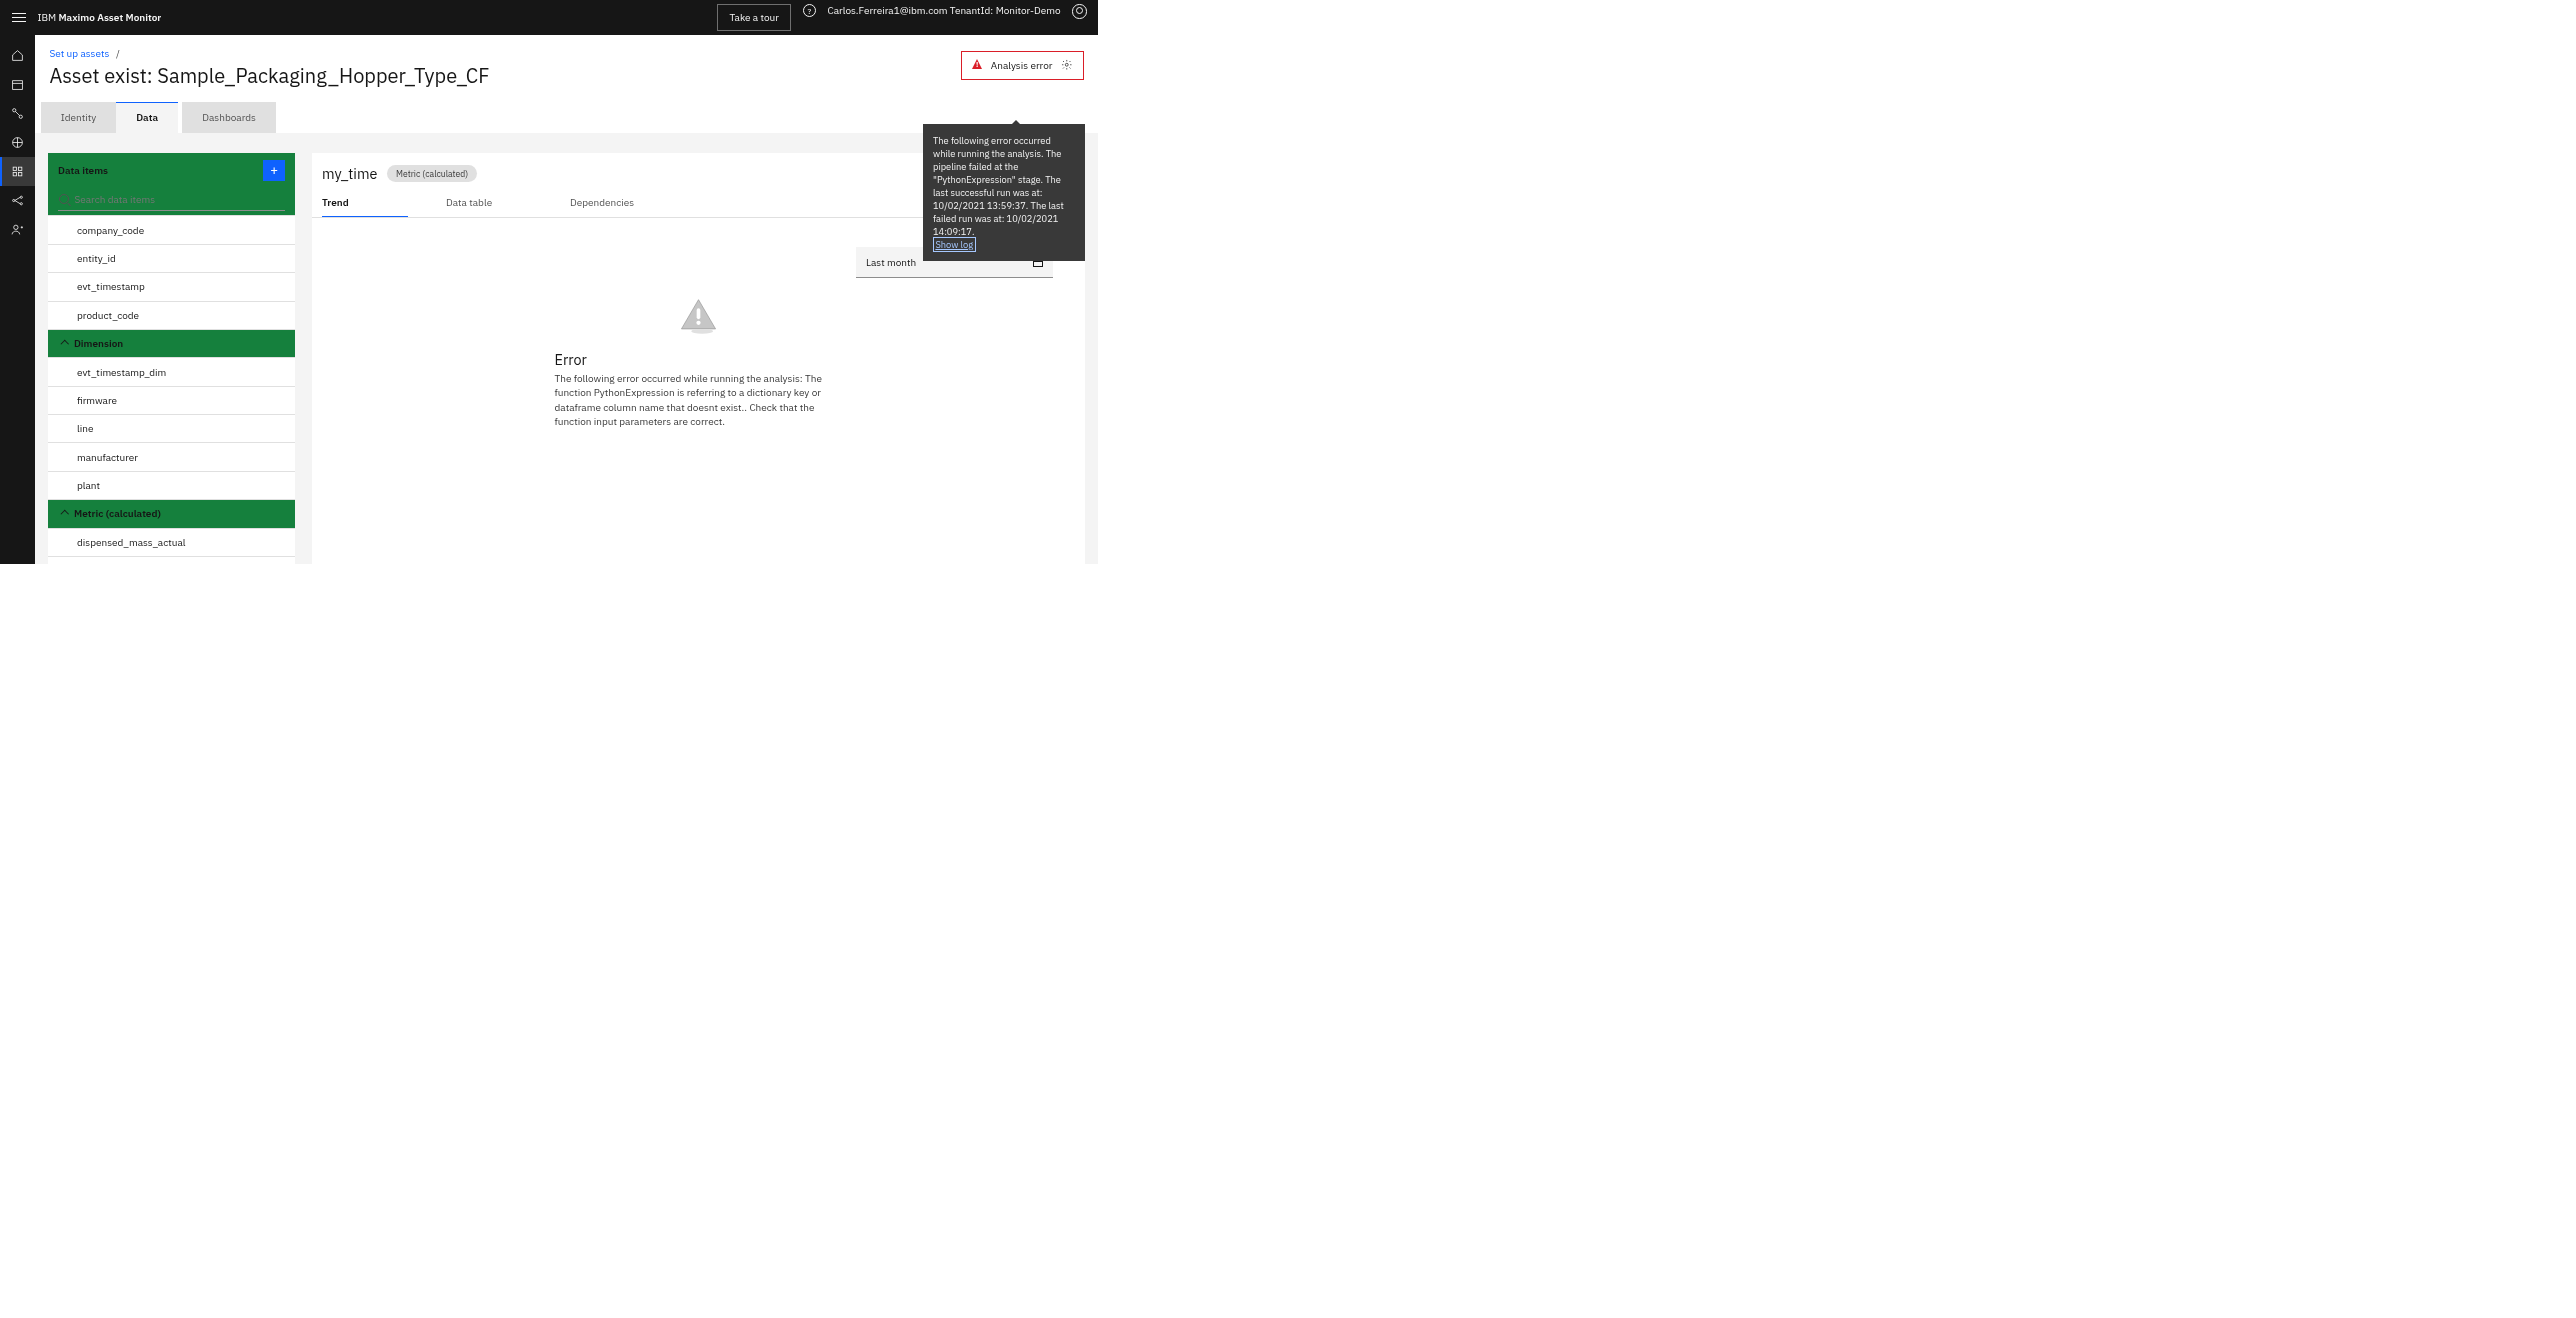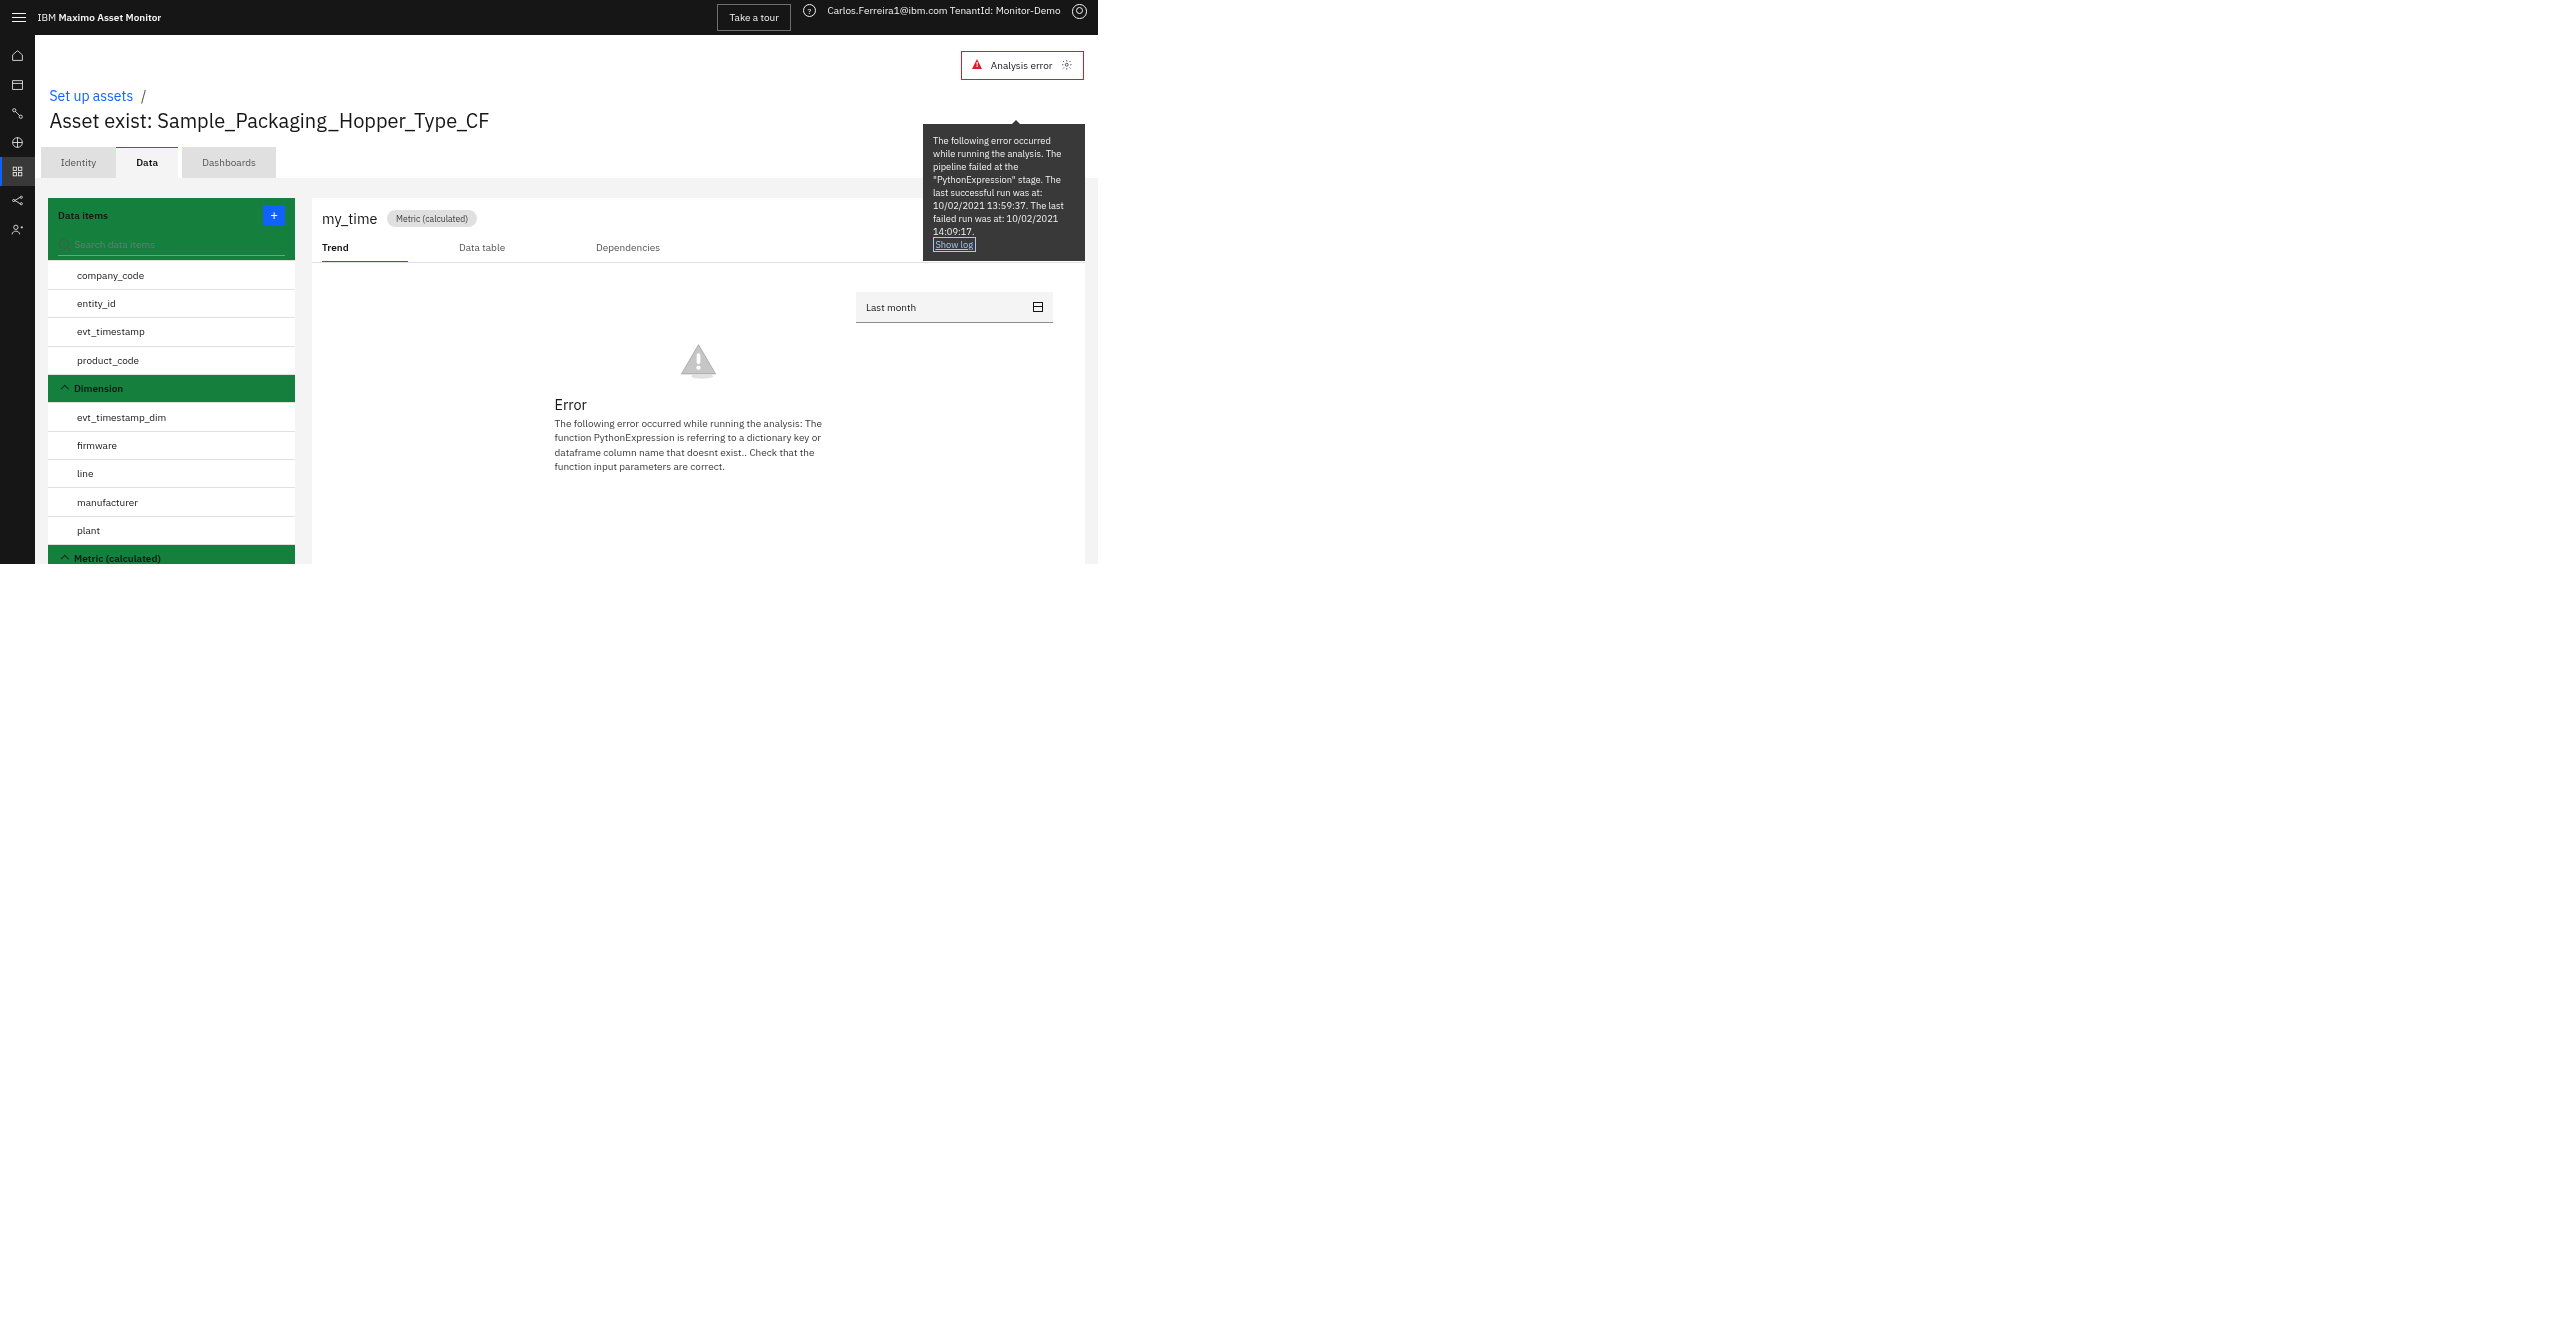--- a/index.html
+++ b/index.html
@@ -21,21 +21,21 @@
 
   .shell { display: flex; height: calc(100% - 35px); }
   .sidenav { width: 35px; background: #161616; display: flex; flex-direction: column; padding-top: 5.8px; }
   .sidenav-item { width: 35px; height: 29px; display: flex; align-items: center; justify-content: center; cursor: pointer; position: relative; }
   .sidenav-item.active { background: #393939; }
   .sidenav-item.active::before { content: ""; position: absolute; left: 0; top: 0; bottom: 0; width: 2.2px; background: #0f62fe; }
   .sidenav svg { width: 13px; height: 13px; stroke: #f4f4f4; fill: none; stroke-width: 1.5; }
 
   .main { flex: 1; display: flex; flex-direction: column; overflow: hidden; position: relative; }
   .page-head { padding: 11.5px 14.4px 0 14.4px; display: flex; justify-content: space-between; align-items: flex-start; }
-  .breadcrumb { font-size: 14px; color: #0f62fe; margin-bottom: 2.9px; margin-top: 40px; }
+  .breadcrumb { font-size: 10px; color: #0f62fe; margin-bottom: 2.9px; }
   .breadcrumb .sep { color: #525252; margin-left: 4.3px; }
   .page-title { font-size: 20px; font-weight: 400; margin-top: 1.4px; }
   .status-box { display: flex; align-items: flex-start; gap: 8.6px; border: 1.4px solid #da1e28; padding: 7.2px 10px; margin-top: 4.3px; }
   .warn-tri { width: 0; height: 0; border-left: 5.8px solid transparent; border-right: 5.8px solid transparent; border-bottom: 10px solid #da1e28; position: relative; }
   .warn-tri::after { content: "!"; position: absolute; left: -1.4px; top: 1.4px; font-size: 7.2px; color: #fff; font-weight: bold; }
   .status-text { font-size: 10px; color: #161616; }
   .gear { width: 11.5px; height: 11.5px; }
 
   .tabs-row { display: flex; padding-left: 5.8px; margin-top: 13px; }
   .page-tab { padding: 8.6px 20px; font-size: 10px; background: #e0e0e0; color: #525252; cursor: pointer; margin-left: 0; }
@@ -57,21 +57,21 @@
 
   .item-list { flex: 1; overflow-y: auto; }
   .list-row { padding: 7.2px 10px 7.2px 29px; font-size: 10px; border-top: 0.7px solid #e0e0e0; cursor: pointer; background: #fff; }
   .group-row { padding: 7.2px 10px 7.2px 14.4px; font-size: 10px; font-weight: 600; border-top: 0.7px solid #e0e0e0; display: flex; align-items: center; gap: 5.8px; cursor: pointer; }
   .chev { width: 5.8px; height: 5.8px; border-left: 1.1px solid #161616; border-bottom: 1.1px solid #161616; transform: rotate(135deg); }
 
   .right-panel { flex: 1; background: #fff; display: flex; flex-direction: column; overflow: hidden; }
   .rp-head { display: flex; align-items: center; gap: 10px; padding: 11.5px 10px 5.8px 10px; }
   .rp-title { font-size: 14.4px; }
   .badge { background: #e0e0e0; border-radius: 8.6px; padding: 2.9px 8.6px; font-size: 8.6px; color: #393939; }
-  .sub-tabs { display: flex; border-bottom: 0.7px solid #e0e0e0; padding: 0 10px; gap: 16px; }
+  .sub-tabs { display: flex; border-bottom: 0.7px solid #e0e0e0; padding: 0 10px; gap: 3px; }
   .sub-tab { padding: 7.2px 0; margin-right: 35px; font-size: 10px; cursor: pointer; color: #525252; width: 86px; }
   .sub-tab.active { color: #161616; font-weight: 600; border-bottom: 1.4px solid #0f62fe; }
 
   .content-area { flex: 1; position: relative; padding: 14.4px; }
   .date-picker { position: absolute; right: 32px; top: 29px; width: 197px; background: #f4f4f4; border-bottom: 0.7px solid #8d8d8d; padding: 8.6px 10px; display: flex; justify-content: space-between; align-items: center; font-size: 10px; cursor: pointer; }
   .cal-icon { width: 10px; height: 10px; border: 1.1px solid #161616; position: relative; }
   .cal-icon::before { content: ""; position: absolute; top: 2.2px; left: 0; right: 0; height: 1.1px; background: #161616; }
 
   .error-block { position: absolute; left: 50%; transform: translateX(-50%); top: 78px; width: 288px; text-align: left; }
   .error-icon-wrap { display: flex; justify-content: center; margin-bottom: 14.4px; }

